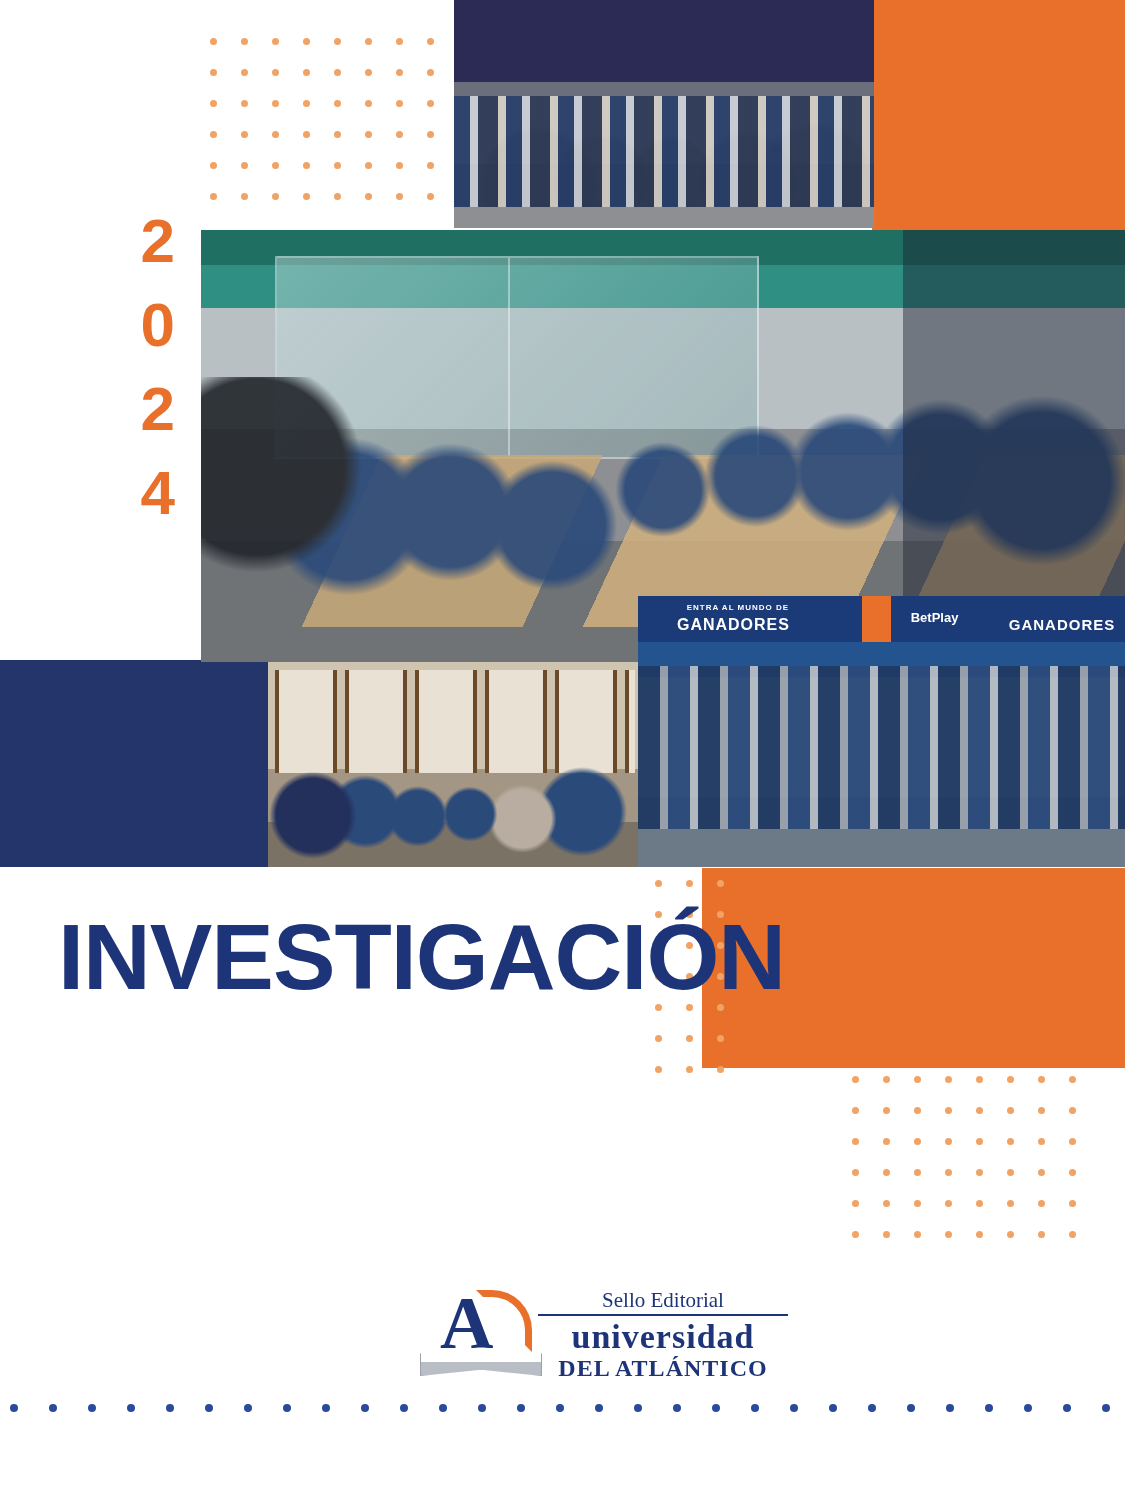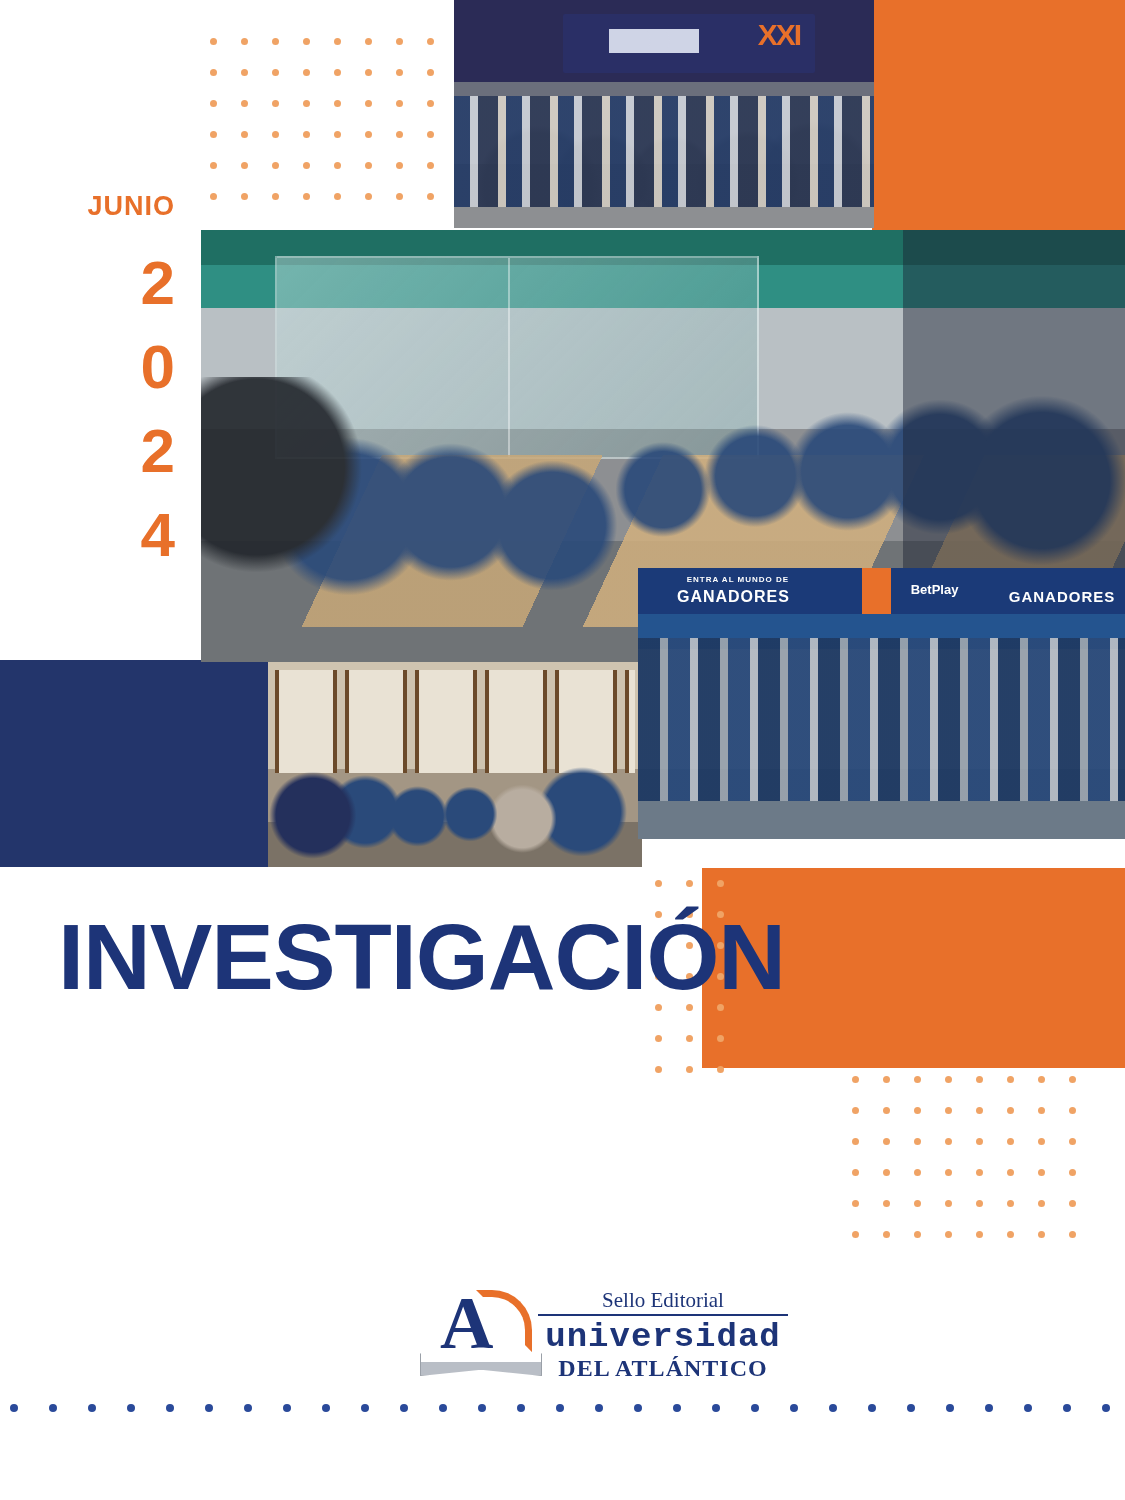--- a/index.html
+++ b/index.html
@@ -258,21 +258,21 @@
       radial-gradient(circle at 26% 52%, #2a4a7a 0 11%, transparent 13%),
       radial-gradient(circle at 40% 56%, #2a4a7a 0 11%, transparent 13%),
       radial-gradient(circle at 54% 54%, #2a4a7a 0 11%, transparent 13%),
       radial-gradient(circle at 68% 58%, #b8ada0 0 11%, transparent 13%),
       radial-gradient(circle at 84% 52%, #2a4a7a 0 12%, transparent 14%);
   }
 
   
   #photo-betplay {
     left: 638px;
-    top: 568px;
+    top: 596px;
     width: 487px;
     height: 271px;
   }
   #photo-betplay .ph-inner {
     background: linear-gradient(to bottom, #1d3f7a 0 8%, #24548f 8% 30%, #9aa3ad 30% 74%, #5d6b79 74% 100%);
   }
   #photo-betplay .topbanner {
     position: absolute;
     left: 0;
     top: 0;
@@ -417,21 +417,21 @@
     color: #1d3478;
     text-align: center;
     line-height: 24px;
   }
   .logo-rule {
     height: 2px;
     background: #1d3478;
     margin: 2px 0 3px 0;
   }
   .logo-uni {
-    font-family: Liberation Mono, monospace;
+    font-family: Liberation Serif, serif;
     font-size: 34px;
     font-weight: bold;
     color: #1d3478;
     letter-spacing: 1px;
     line-height: 36px;
     text-align: center;
   }
   .logo-fac {
     font-family: "Liberation Serif", serif;
     font-size: 24px;
@@ -586,35 +586,30 @@
       <span class="dot" style="left: 31px; top: 155px;"></span>
       <span class="dot" style="left: 62px; top: 155px;"></span>
       <span class="dot" style="left: 93px; top: 155px;"></span>
       <span class="dot" style="left: 124px; top: 155px;"></span>
       <span class="dot" style="left: 155px; top: 155px;"></span>
       <span class="dot" style="left: 186px; top: 155px;"></span>
       <span class="dot" style="left: 217px; top: 155px;"></span>
     </div>
 
   <div class="date-col">
-    <div class="mon">JUNIO</div>
     <div class="year-digits">
       <div>2</div>
       <div>0</div>
       <div>2</div>
       <div>4</div>
     </div>
   </div>
 
   <div class="photo" id="photo-top">
     <div class="ph-inner"></div>
-    <div class="banner">
-      <div class="rings"></div>
-      <div class="xxi">XXI</div>
-    </div>
     <div class="crowd"></div>
     <div class="floor"></div>
   </div>
 
   <div class="photo" id="photo-class">
     <div class="ph-inner"></div>
     <div class="glass"></div>
     <div class="tables"></div>
     <div class="people"></div>
     <div class="darkpanel"></div>

